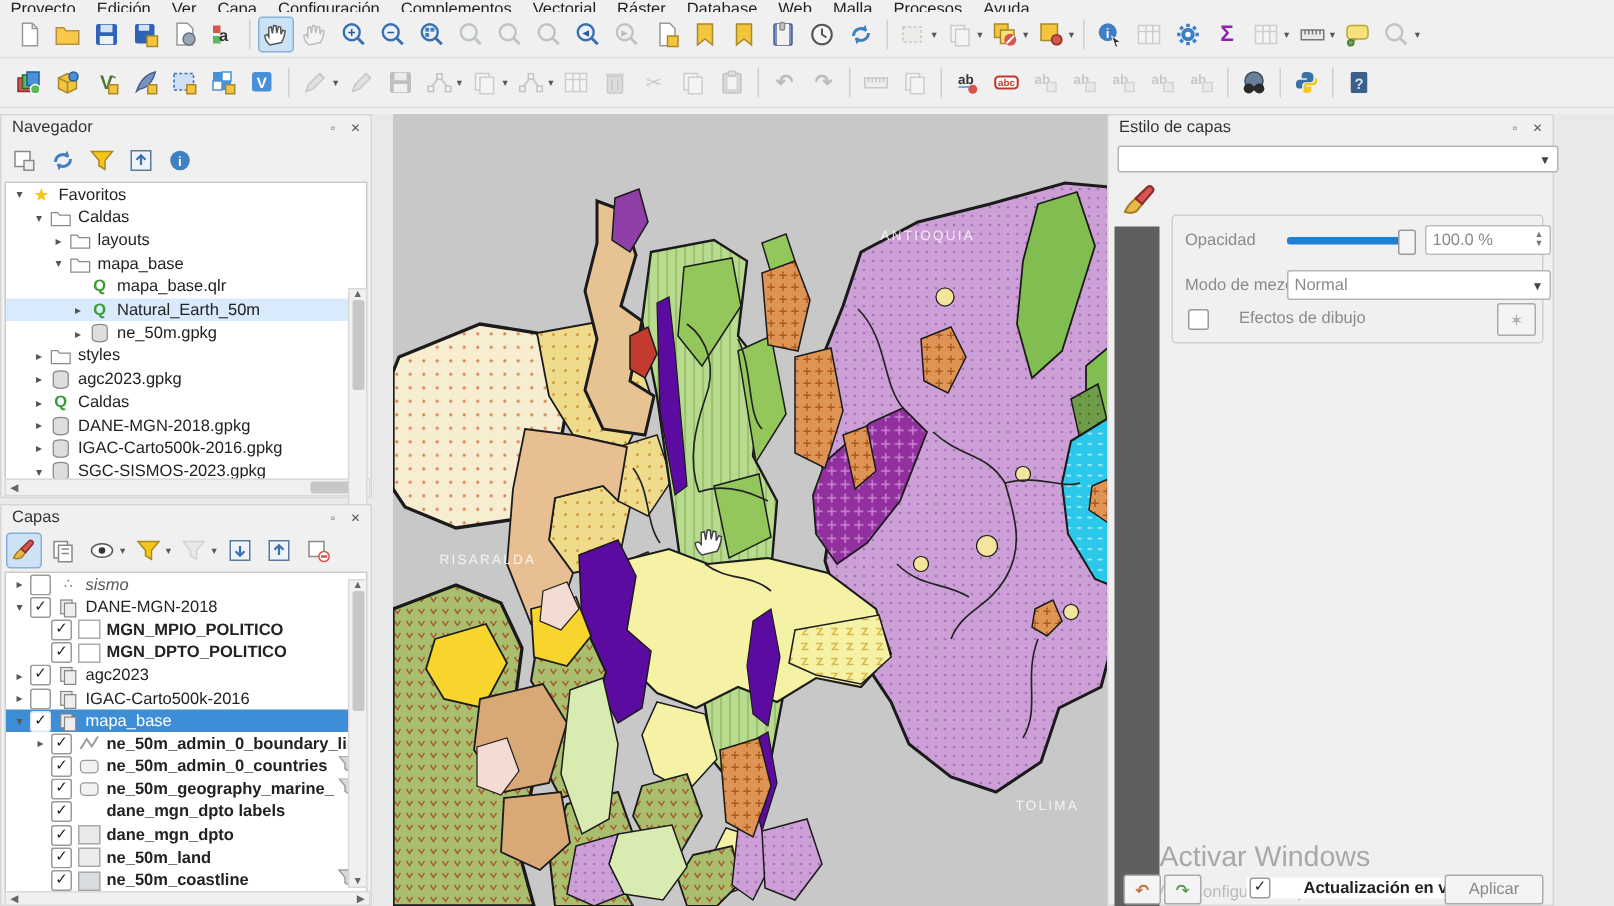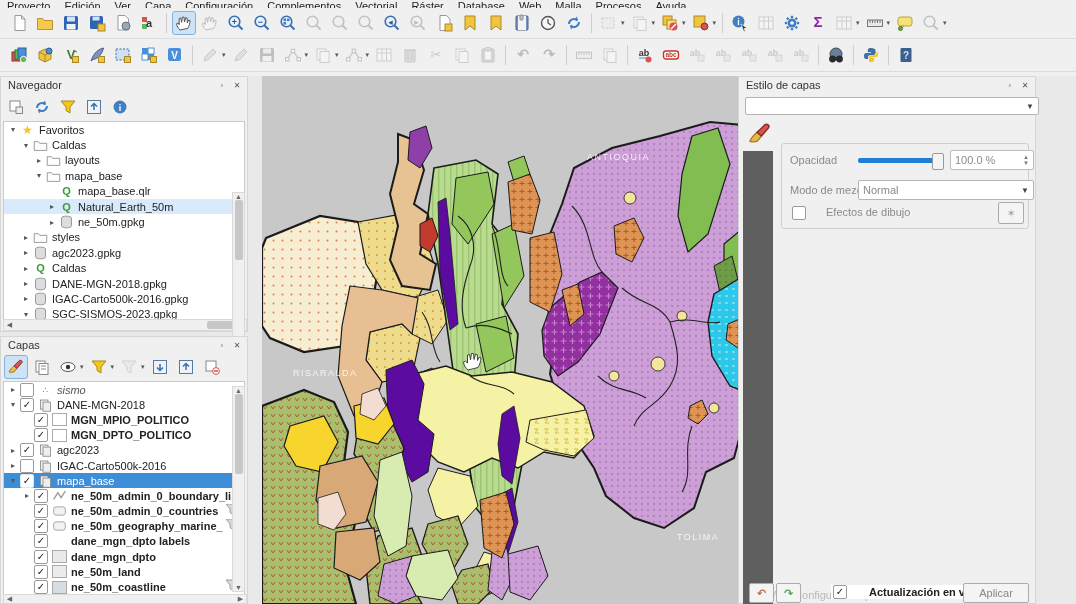--- a/index.html
+++ b/index.html
@@ -1091,20 +1091,21 @@
           <span class="sp"></span>
           <span class="car">▼</span>
       </div>
       <div class="abs" style="left:8px;top:62px;display:flex;gap:12px;">
         <span class="cb"></span>
         <span class="dim" style="margin-left:6px;">Efectos de dibujo</span>
       </div>
       <div class="abs btn" style="left:216px;top:58px;width:24px;height:20px;color:#aaa;">✶</div>
     </div>
 
+    <div class="abs wm1" style="left:34px;top:444px;">Activar Windows</div>
     <div class="abs wm2" style="left:30px;top:472px;white-space:nowrap;">Ve a Configuración para activar Windows</div>
 
     <div class="abs btn" style="left:10px;top:466px;width:23px;height:18px;">
         <span style="color:#c86a3a;font-weight:bold;">↶</span>
       </div>
     <div class="abs btn" style="left:37px;top:466px;width:23px;height:18px;">
         <span style="color:#5a9e5a;font-weight:bold;">↷</span>
       </div>
     <div class="abs" style="left:92px;top:468px;display:flex;align-items:center;background:#fff;">
       <span class="cb">✓</span>

